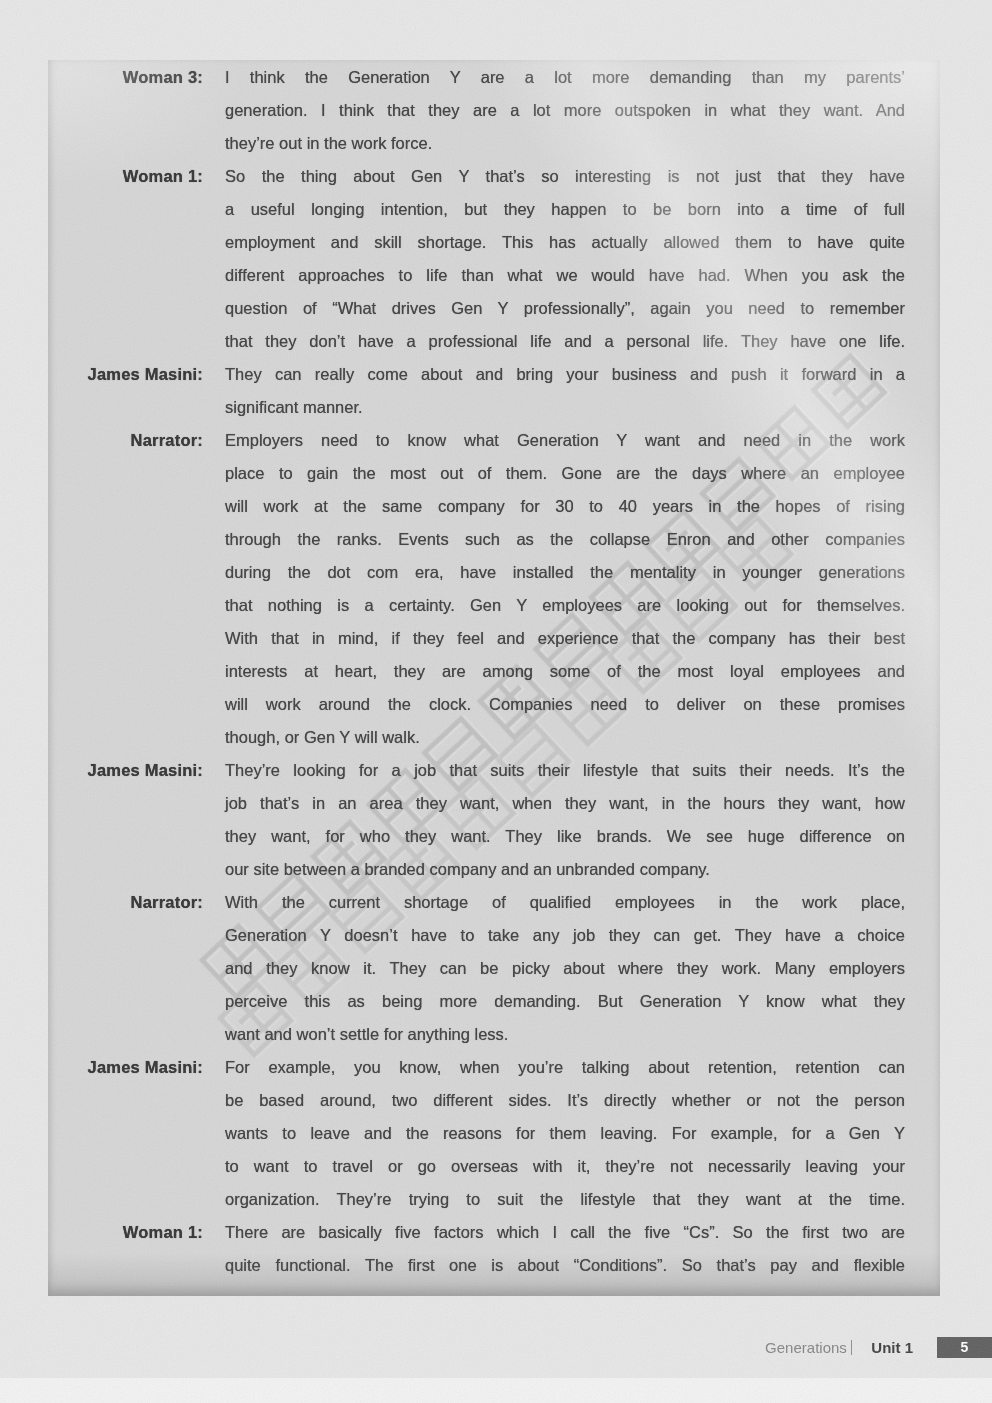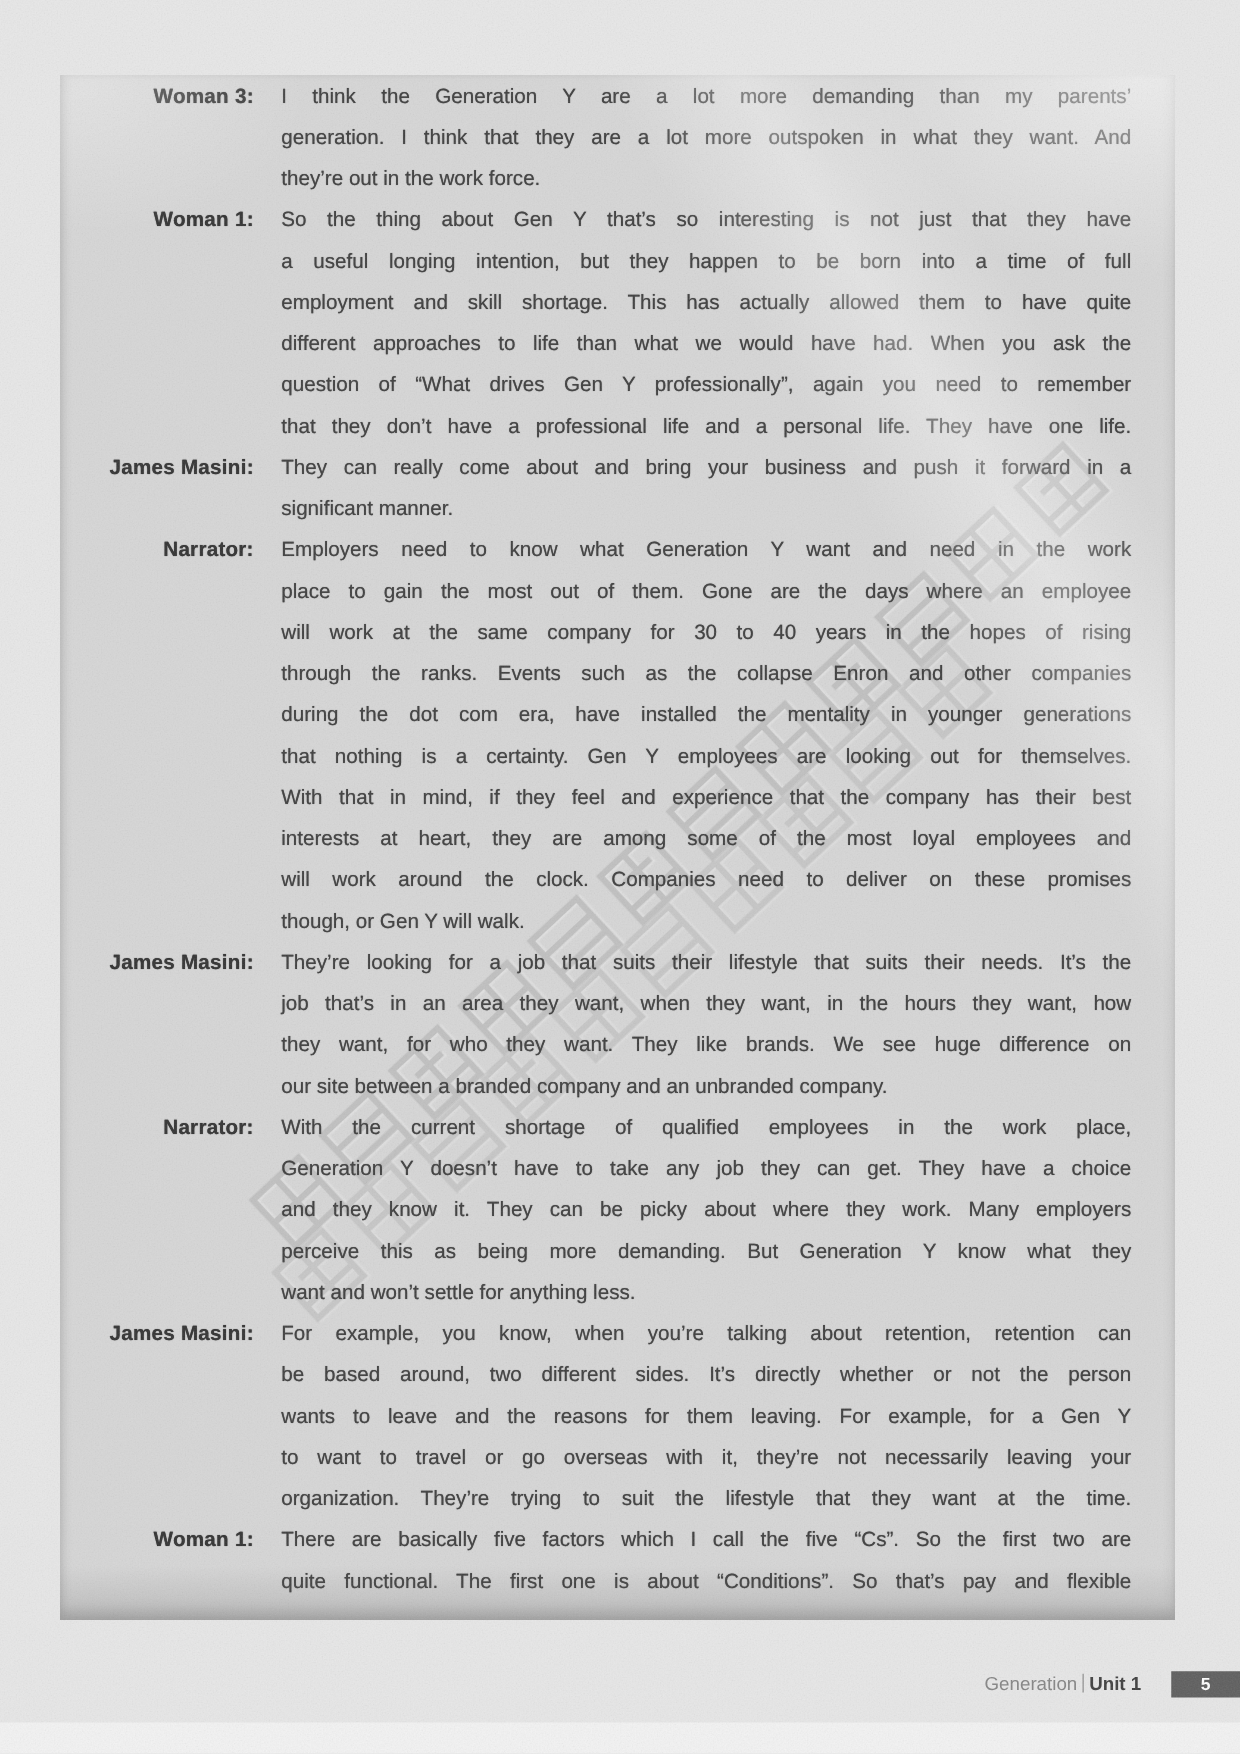--- a/index.html
+++ b/index.html
@@ -26,21 +26,21 @@
   .wm use{stroke:#9f9f9f;fill:none;stroke-width:5;}
   .band{opacity:.38;filter:drop-shadow(2px 2px 0 rgba(255,255,255,.6));}
   .band2{opacity:.28;}
   
   .grain{position:absolute;left:0;top:0;z-index:5;pointer-events:none;opacity:.14;}
   
   .footer{position:absolute;top:1336px;right:79px;height:24px;line-height:24px;font-size:15px;
           color:#858585;z-index:2;white-space:nowrap;}
   .footer .sep{display:inline-block;width:1.5px;height:15px;background:#8f8f8f;
                vertical-align:-2px;margin-left:4px;}
-  .footer .unit{font-weight:bold;color:#3f3f3f;margin-left:4px;}
+  .footer .unit{font-weight:bold;color:#3f3f3f;margin-left:19px;}
   .pagenum{position:absolute;top:1337px;right:0;width:55px;height:21px;background:#5e5e5e;
            color:#ffffff;font-weight:bold;font-size:14px;text-align:center;line-height:21px;z-index:2;}
   .bottom-strip{position:absolute;left:0;top:1378px;width:992px;height:25px;background:#f3f3f3;}
 </style>
 </head>
 <body>
 
 <div class="canvas">
 
   <div class="page">
@@ -247,21 +247,21 @@
       <div class="row">
           <span class="lbl"></span>
           <span class="txt">quite functional. The first one is about “Conditions”. So that’s pay and flexible</span>
         </div>
     </div>
 
     <div class="light-overlay"></div>
   </div>
 
   <div class="footer">
-    <span>Generation</span><span class="sep"></span><span class="unit">Unit 1</span>
+    <span>Generations</span><span class="sep"></span><span class="unit">Unit 1</span>
   </div>
   <div class="pagenum">
     <span>5</span>
   </div>
 
   <div class="bottom-strip"></div>
 
   <svg class="grain" width="992" height="1403" aria-hidden="true">
     <filter id="pn" x="0" y="0" width="100%" height="100%">
       <feTurbulence type="fractalNoise" baseFrequency="0.85" numOctaves="2" seed="11" stitchTiles="stitch"></feTurbulence>

